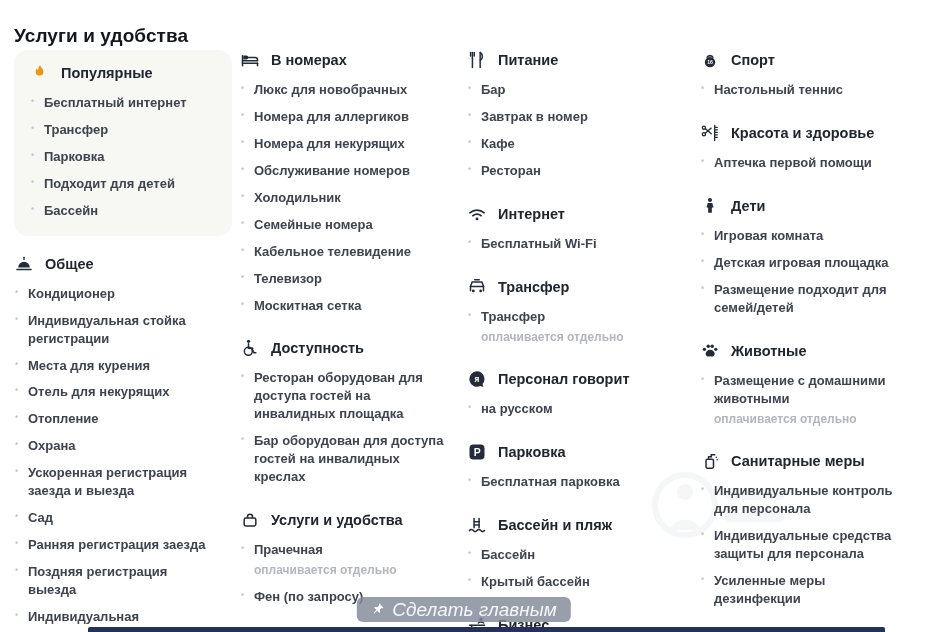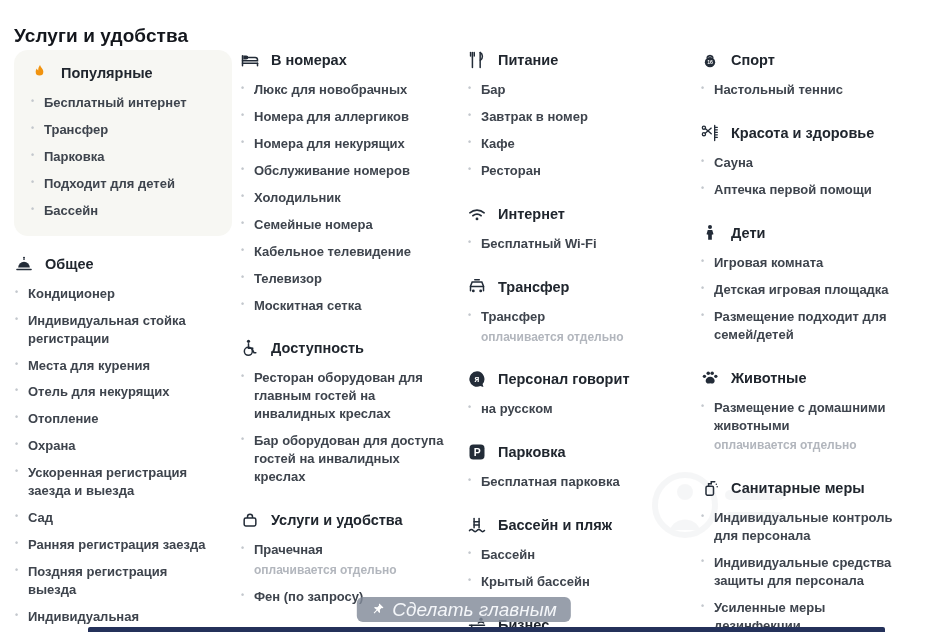--- a/index.html
+++ b/index.html
@@ -205,21 +205,21 @@
                 <circle cx="10" cy="16" r="4.8"></circle>
                 <circle cx="10.2" cy="4" r="1.9" fill="#232C38" stroke="none"></circle>
                 <path d="M10.2 7v5.2h5.2"></path>
                 <path d="M14.2 12.2l2.6 5.6h2.2"></path>
               </svg>
             </span>
             <span>Доступность</span>
           </div>
           <ul class="amenities">
             <li>
-              <div>Ресторан оборудован для главным гостей на инвалидных креслах</div>
+              <div>Ресторан оборудован для доступа гостей на инвалидных площадка</div>
             </li>
             <li>
               <div>Бар оборудован для доступа гостей на инвалидных креслах</div>
             </li>
           </ul>
         </section>
         <section class="section">
           <div class="section-header">
             <span class="icon">
               <svg viewBox="0 0 24 24" fill="none" stroke="#232C38" stroke-width="1.8">
@@ -407,23 +407,20 @@
                 <path d="M17.6 8.2h3.2"></path>
                 <path d="M17.6 11.2h3.2"></path>
                 <path d="M17.6 14.2h3.2"></path>
                 <path d="M17.6 17.2h3.2"></path>
               </svg>
             </span>
             <span>Красота и здоровье</span>
           </div>
           <ul class="amenities">
             <li>
-              <div>Сауна</div>
-            </li>
-            <li>
               <div>Аптечка первой помощи</div>
             </li>
           </ul>
         </section>
         <section class="section">
           <div class="section-header">
             <span class="icon">
               <svg viewBox="0 0 24 24" fill="#232C38">
                 <circle cx="12" cy="4.7" r="2.4"></circle>
                 <path d="M9.3 8.4h5.4l1.5 5.2-2 .6V20h-4.4v-5.8l-2-.6z"></path>

